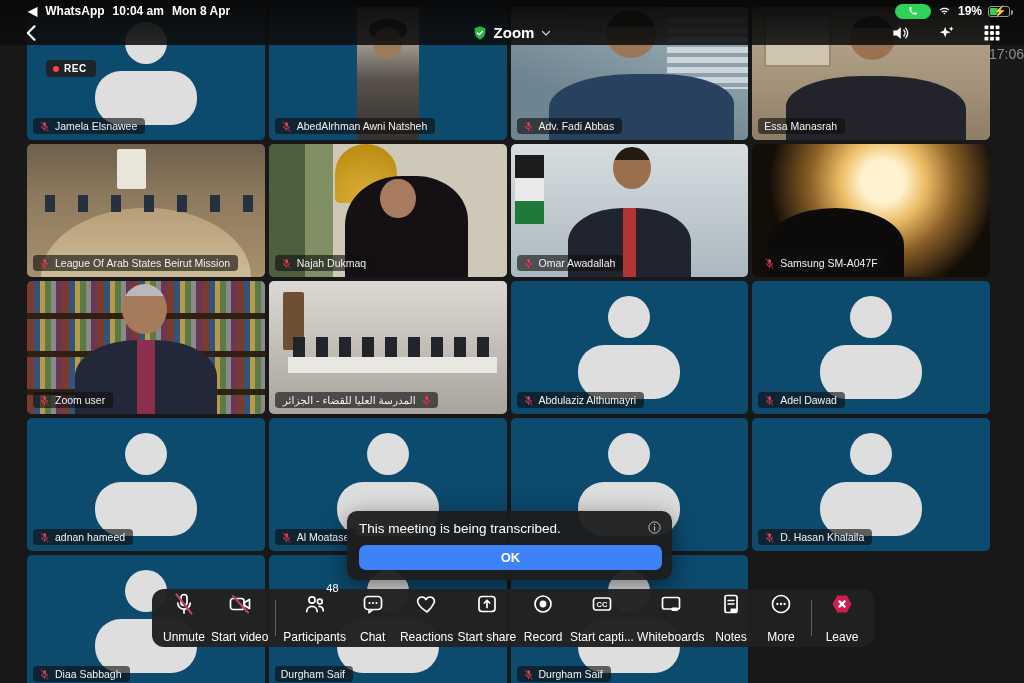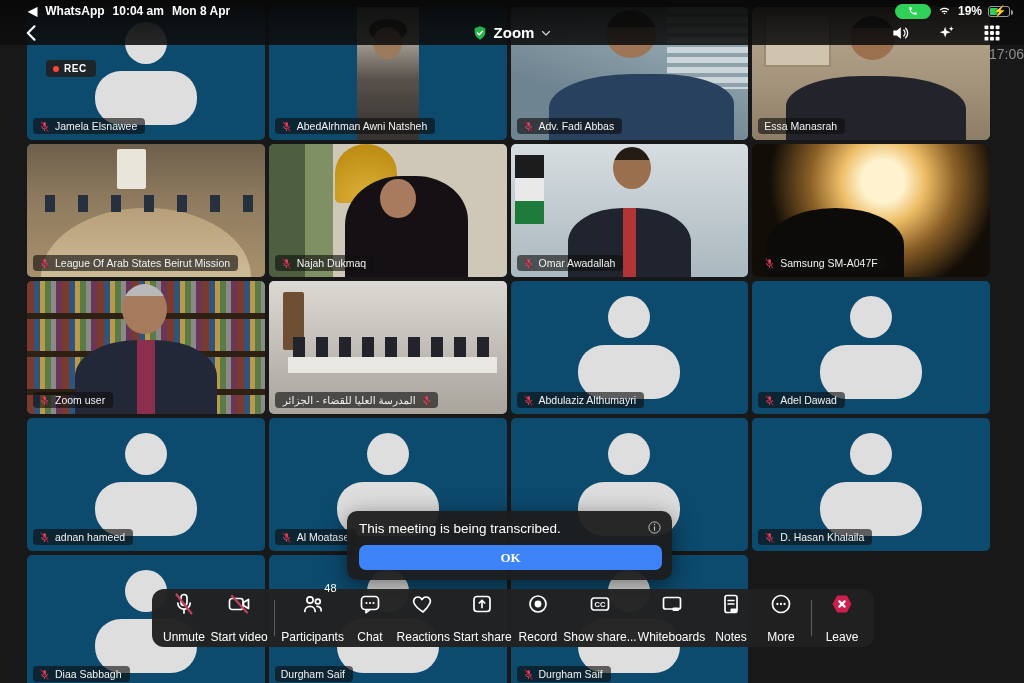--- a/index.html
+++ b/index.html
@@ -101,21 +101,21 @@
 
   
   .dialog { position:absolute; left:347px; top:511px; width:325px; z-index:20;
             background:rgba(28,28,30,.95); border-radius:10px; padding:9px 10px 10px 12px;
             box-shadow:0 6px 24px rgba(0,0,0,.5); }
   .dlg-row { display:flex; align-items:flex-start; justify-content:space-between; gap:1px; }
   .dlg-msg { color:#fff; font-size:13.5px; padding-top:1px; }
   .dlg-info { background:none; border:none; cursor:pointer; padding:0; line-height:0; }
   .dlg-info svg { width:15px; height:15px; }
   .dlg-ok { display:block; width:100%; margin-top:9px; height:25px; border:none; border-radius:7px;
-            background:#3d82f6; color:#fff; font-size:13px; font-weight:bold; cursor:pointer; font-family:Liberation Serif, serif; }
+            background:#3d82f6; color:#fff; font-size:13px; font-weight:bold; cursor:pointer; font-family:Liberation Sans, sans-serif; }
 
   
   .toolbar { position:absolute; left:152px; top:589px; width:722px; height:58px; z-index:30;
              background:rgba(33,33,33,.97); border-radius:12px; display:flex; align-items:center;
              padding:5px 8px; gap:2px; }
   .tb { flex:1 1 auto; background:none; border:none; cursor:pointer; display:flex; flex-direction:column;
         align-items:center; justify-content:center; gap:14px; padding:2px 4px; position:relative; min-width:48px; }
   .tb-ic { position:relative; width:24px; height:24px; line-height:0; }
   .tb-ic svg { width:24px; height:24px; }
   .tb-lb { color:#fff; font-size:12px; white-space:nowrap; }
@@ -567,21 +567,21 @@
             <circle cx="12" cy="12" r="8" fill="none" stroke="#fff" stroke-width="1.7"></circle>
             <circle cx="12" cy="12" r="3.4" fill="#fff"></circle>
           </svg></span>
       <span class="tb-lb">Record</span>
     </button>
     <button class="tb">
       <span class="tb-ic"><svg viewBox="0 0 24 24">
             <rect x="3.5" y="6" width="17" height="12" rx="2.5" fill="none" stroke="#fff" stroke-width="1.7"></rect>
             <text x="12" y="15.3" font-size="7.5" font-weight="bold" fill="#fff" text-anchor="middle" font-family="Liberation Sans, sans-serif">CC</text>
           </svg></span>
-      <span class="tb-lb">Show share...</span>
+      <span class="tb-lb">Start capti...</span>
     </button>
     <button class="tb">
       <span class="tb-ic"><svg viewBox="0 0 24 24">
             <rect x="3.5" y="5.5" width="17" height="11.5" rx="2" fill="none" stroke="#fff" stroke-width="1.7"></rect>
             <rect x="12.5" y="15.5" width="6.5" height="3.6" rx="1" fill="#fff"></rect>
           </svg></span>
       <span class="tb-lb">Whiteboards</span>
     </button>
     <button class="tb">
       <span class="tb-ic"><svg viewBox="0 0 24 24">

